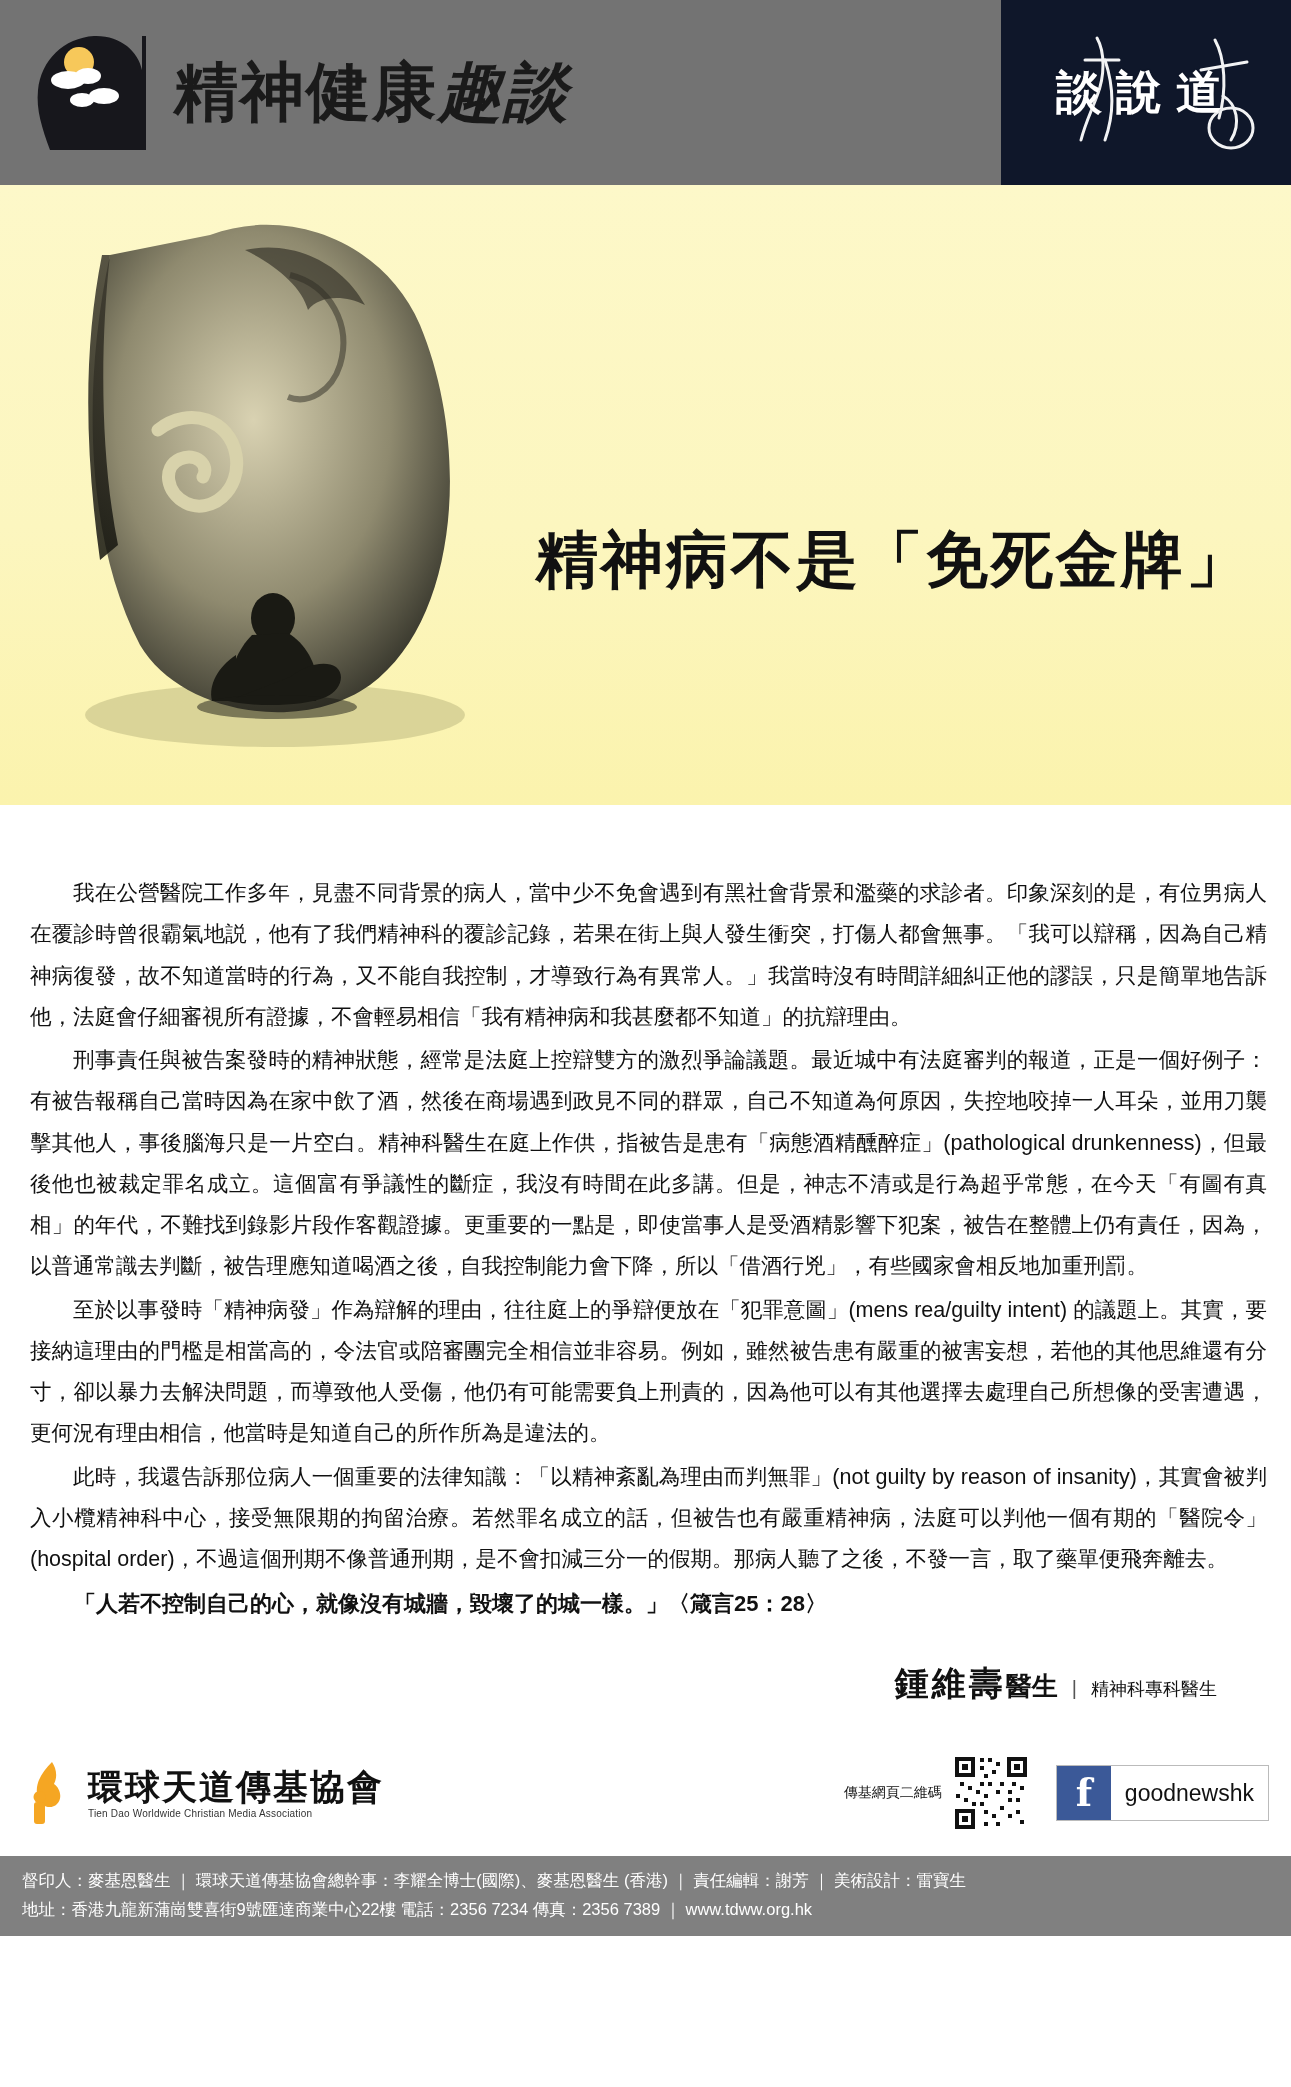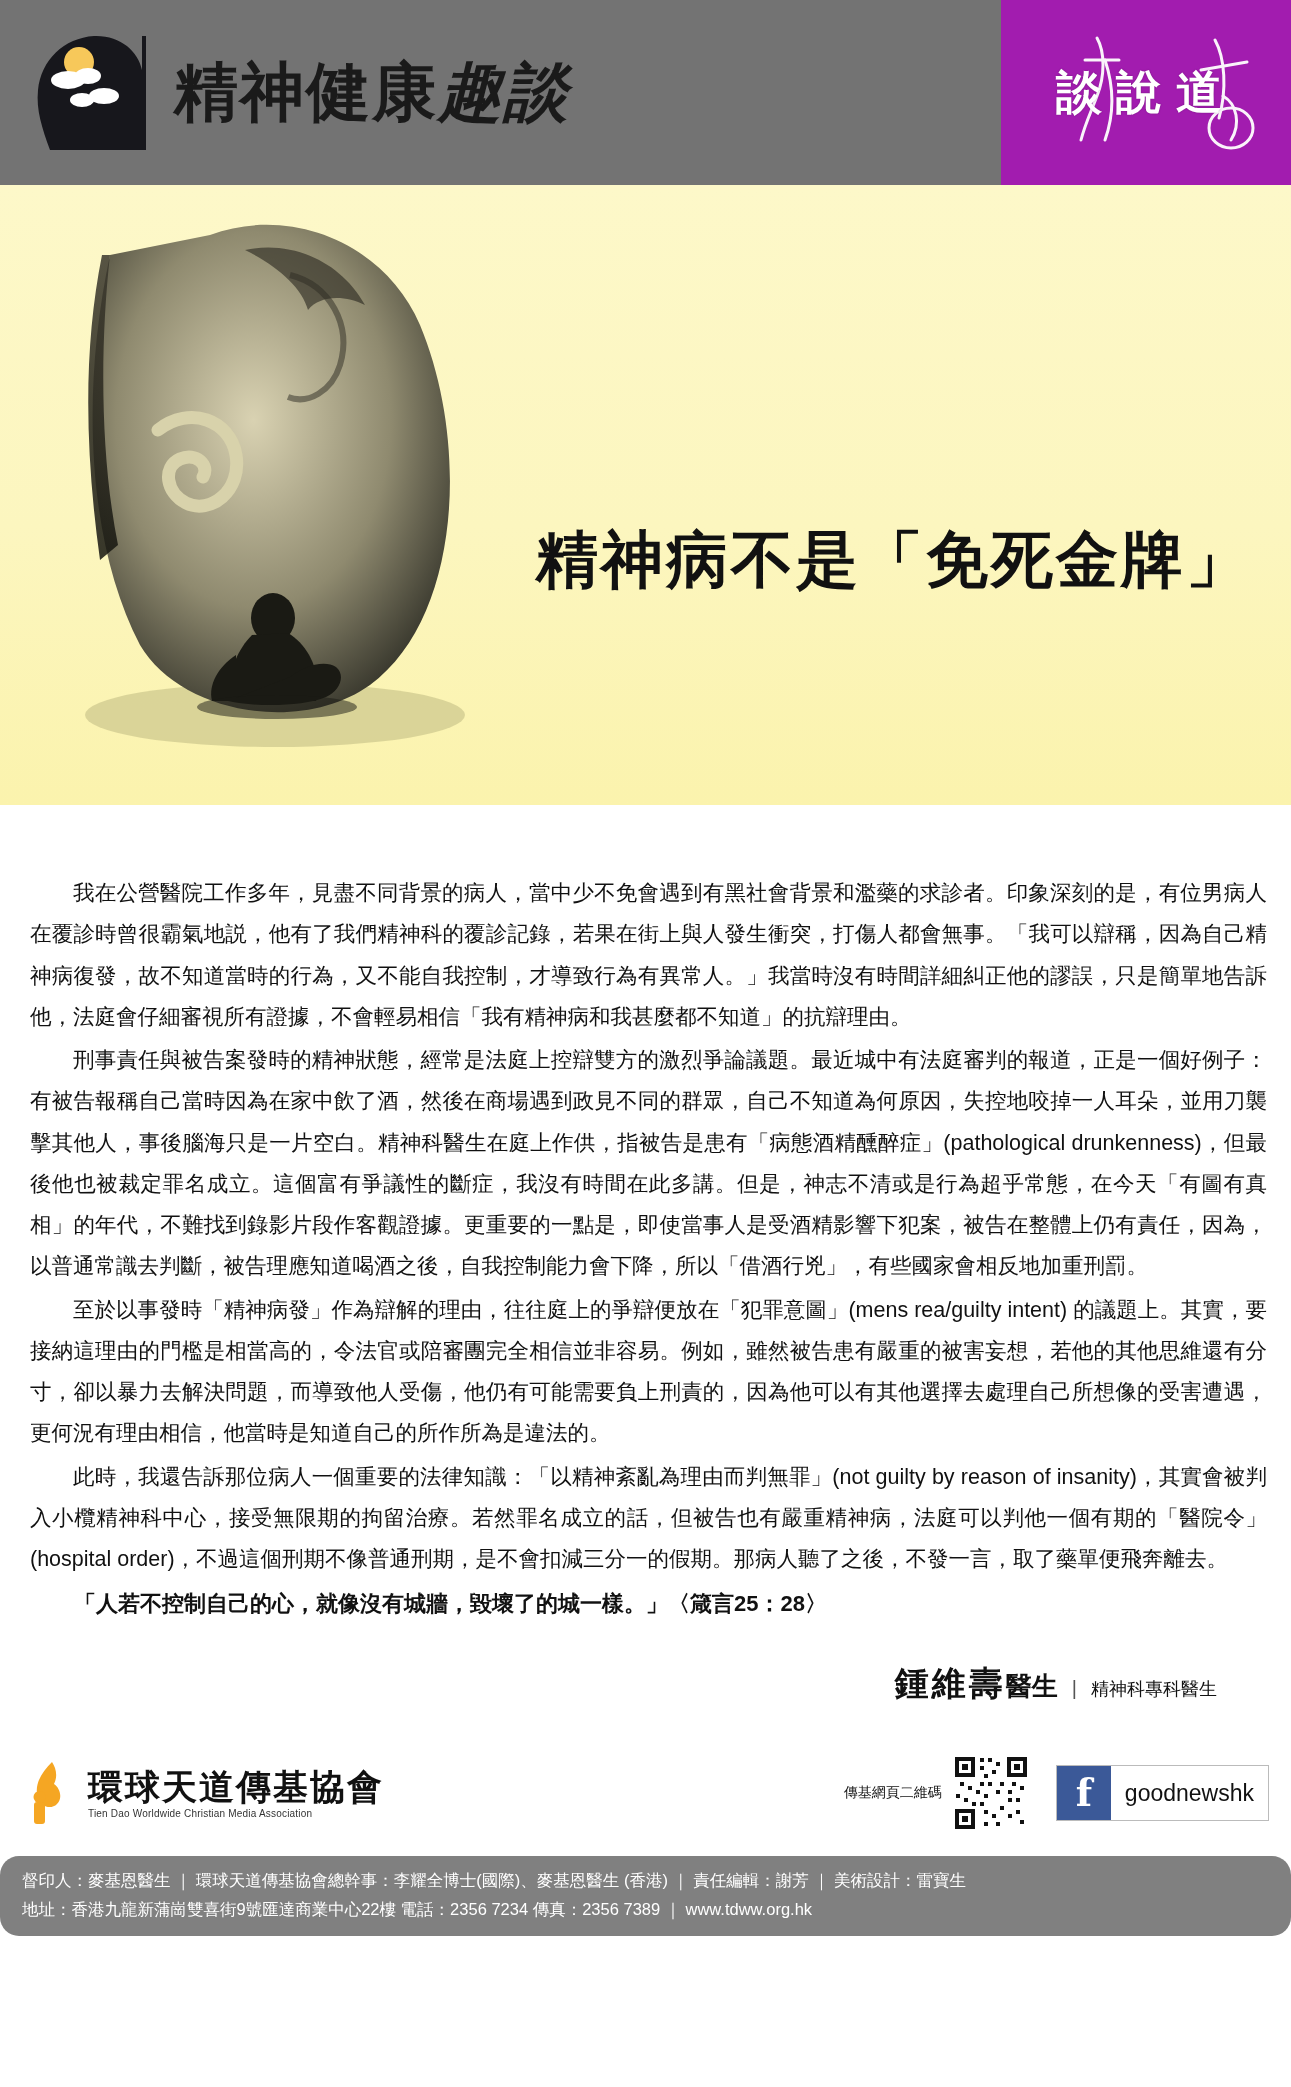--- a/index.html
+++ b/index.html
@@ -48,21 +48,21 @@
     letter-spacing: 2px;
     margin-left: 8px;
     white-space: nowrap;
   }
   .header-title .italic-part {
     font-style: italic;
     font-family: "DejaVu Serif", serif;
     font-weight: bold;
   }
   .header-right {
-    background: #a21caf;
+    background: #0f172a;
     width: 290px;
     flex: 0 0 290px;
     position: relative;
     display: flex;
     align-items: center;
     justify-content: center;
   }
   .seal-text {
     font-size: 46px;
     color: #ffffff;
@@ -235,21 +235,20 @@
   }
 
   
   .bottombar {
     background: #808080;
     color: #ffffff;
     padding: 10px 22px 12px 22px;
     font-size: 16.5px;
     line-height: 1.75;
     margin-top: 8px;
-    border-radius: 19px;
   }
 </style>
 </head>
 <body>
 
 <div class="page">
 
   <div class="header">
     <div class="header-left">
       <div class="head-logo">

